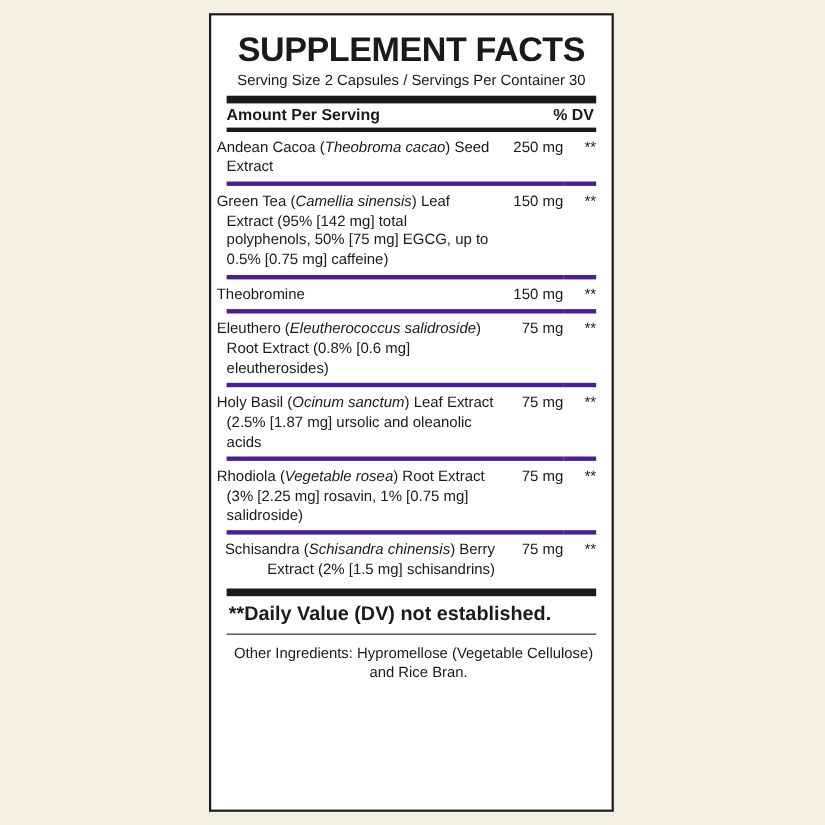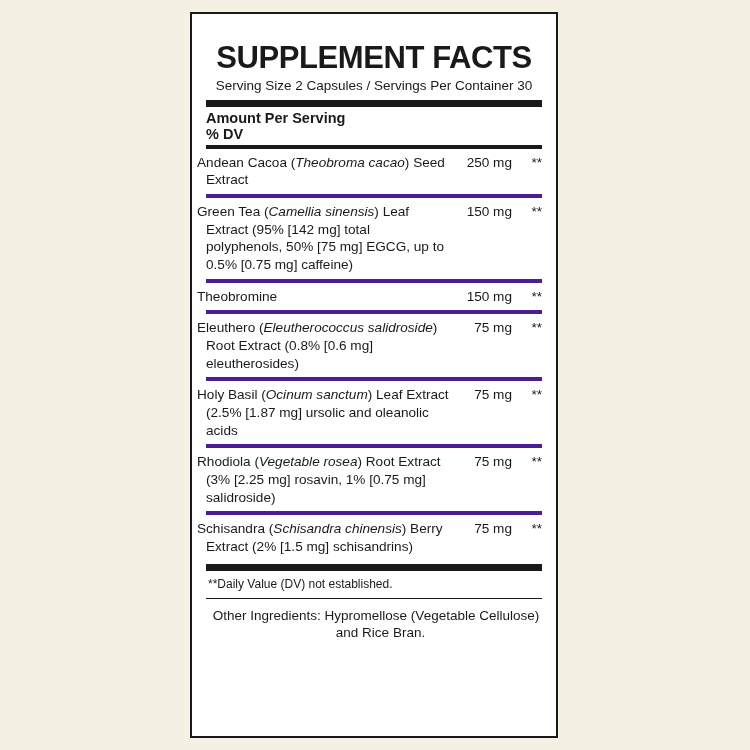--- a/index.html
+++ b/index.html
@@ -16,21 +16,21 @@
   }
   .panel {
     position: absolute;
     left: 190px;
     top: 12px;
     width: 368px;
     height: 726px;
     background: #ffffff;
     border: 2px solid #1a1a1a;
     box-sizing: border-box;
-    padding: 16px 14px;
+    padding: 3px 14px;
   }
   .title {
     font-size: 31px;
     font-weight: bold;
     letter-spacing: -0.4px;
     text-align: center;
     margin: 12px 0 0 0;
     line-height: 1.05;
   }
   .serving {
@@ -48,38 +48,38 @@
   .rule-thin {
     border-bottom: 1px solid #1a1a1a;
   }
   .hdr-row {
     display: flex;
     justify-content: space-between;
     align-items: baseline;
     font-size: 14.5px;
     font-weight: bold;
     padding: 3px 0 3px 0;
-    flex-direction: column;
   }
   .hdr-row .dv {
     padding-right: 2px;
   }
   table.ing {
     width: 100%;
     border-collapse: collapse;
     font-size: 13.6px;
   }
   table.ing td {
     vertical-align: top;
     padding: 5px 0 5px 0;
     border-bottom: 4px solid #4c1d95;
     line-height: 1.30;
   }
   table.ing tr:last-child td {
     border-bottom: none;
+    text-align: right;
   }
   td.name {
     padding-left: 2px;
     padding-right: 6px;
     text-indent: -9px;
     padding-left: 11px;
   }
   td.amt {
     text-align: right;
     white-space: nowrap;
@@ -89,22 +89,23 @@
   td.dv {
     text-align: right;
     white-space: nowrap;
     width: 30px;
     padding-right: 2px;
   }
   em {
     font-style: italic;
   }
   .footnote {
-    font-size: 12px;
+    font-size: 18px;
     padding: 6px 0 7px 2px;
+    font-weight: bold;
   }
   .other {
     font-size: 13.5px;
     padding: 8px 0 0 2px;
     line-height: 1.32;
     text-indent: 0;
   }
   .other-inner {
     padding-left: 11px;
     text-indent: -9px;

